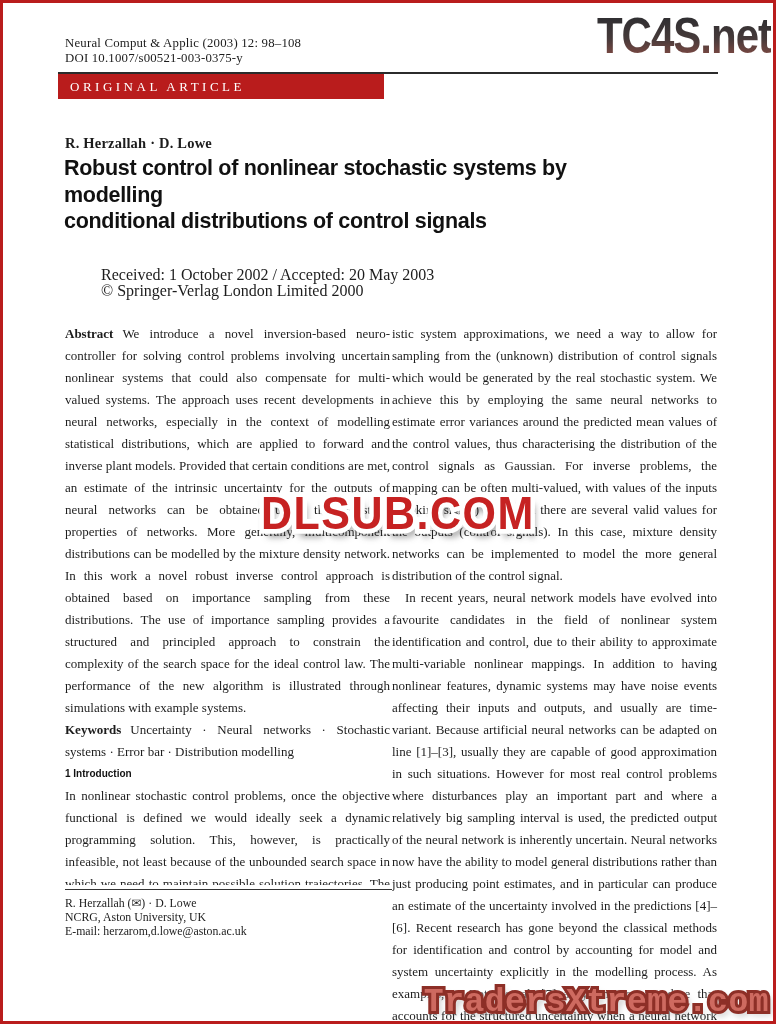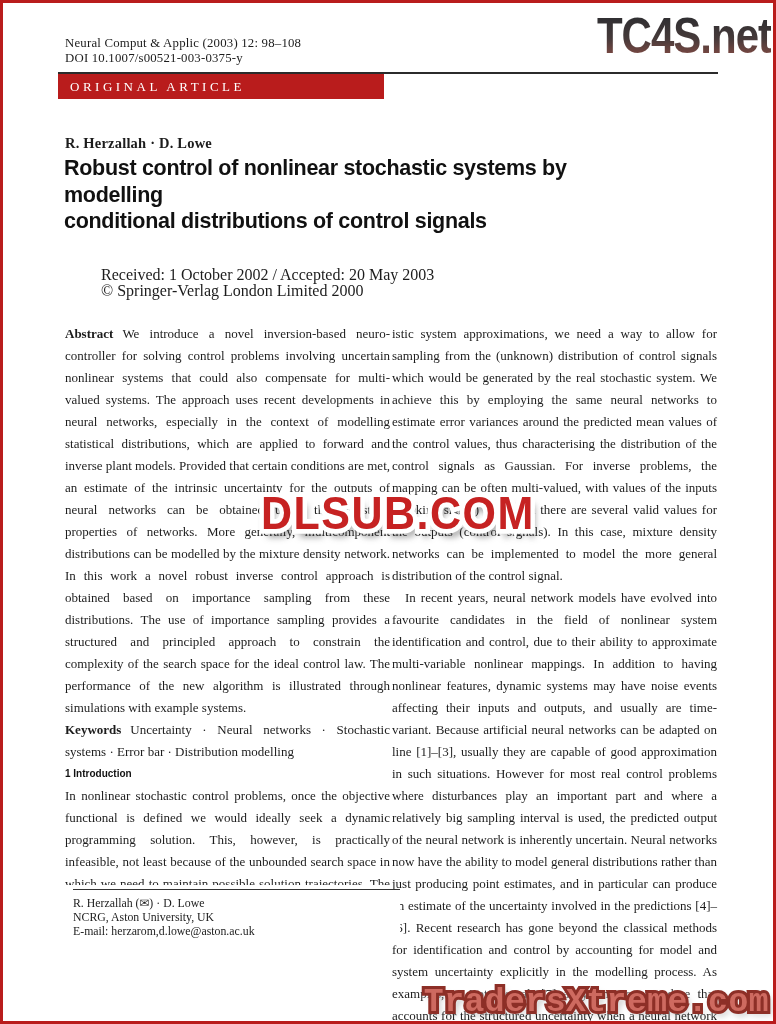--- a/index.html
+++ b/index.html
@@ -40,21 +40,21 @@
   .label { font-weight:bold; margin-right:9px; }
   .kw-para { margin-top:15px; }
   .sec-heading {
     margin-top:24px; font-family:"Liberation Sans", sans-serif;
     font-weight:bold; font-size:10px; text-align:left; letter-spacing:0; color:#111;
   }
   .intro-para { margin-top:14px; }
   .para2 { text-indent:13px; }
 
   
-  .footnote { position:absolute; left:70px; top:886px; width:327px; font-size:11.8px; line-height:14px; background:#fff; }
+  .footnote { position:absolute; left:62px; top:886px; width:327px; font-size:11.8px; line-height:14px; background:#fff; }
   .footnote-rule { border-top:1.5px solid #333; margin:0 0 6px 0; }
 
   
   .tc4s {
     position:absolute; top:4px; right:2px;
     font-family:"Liberation Sans", sans-serif; font-weight:bold;
     font-size:42px; letter-spacing:-1px;
     transform:scaleY(1.2); transform-origin:top right;
     background:linear-gradient(180deg,#2e2e31 15%,#463a3a 55%,#8a4d45 92%);
     -webkit-background-clip:text; background-clip:text;

